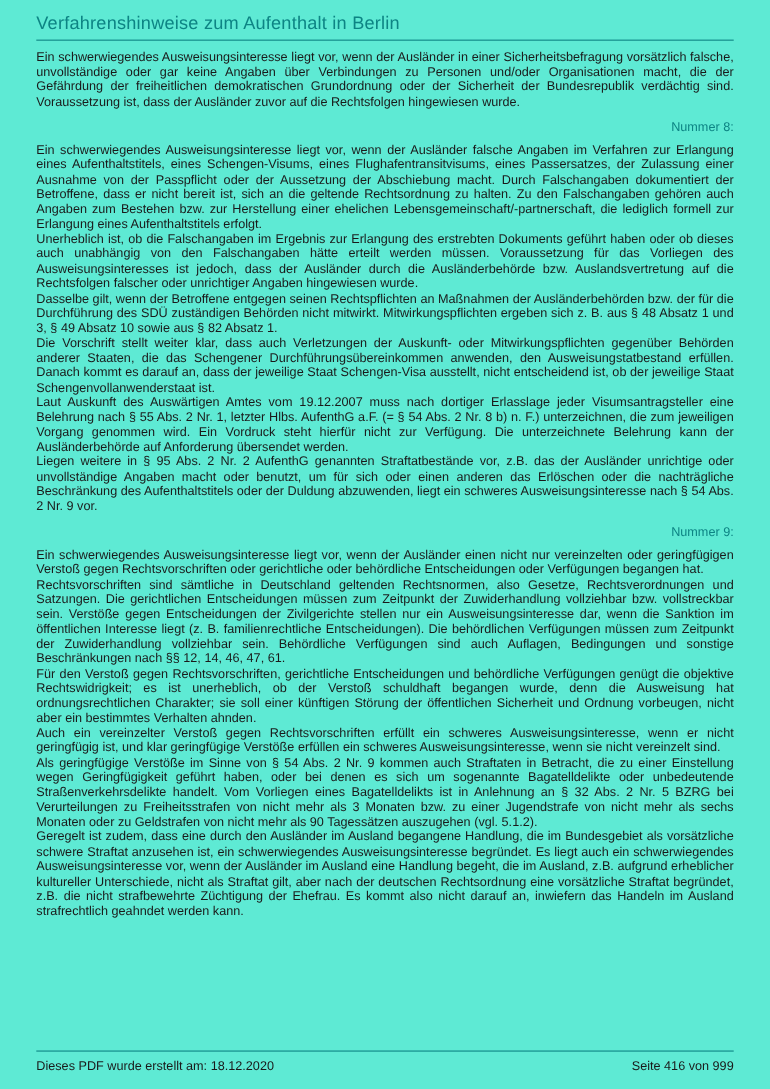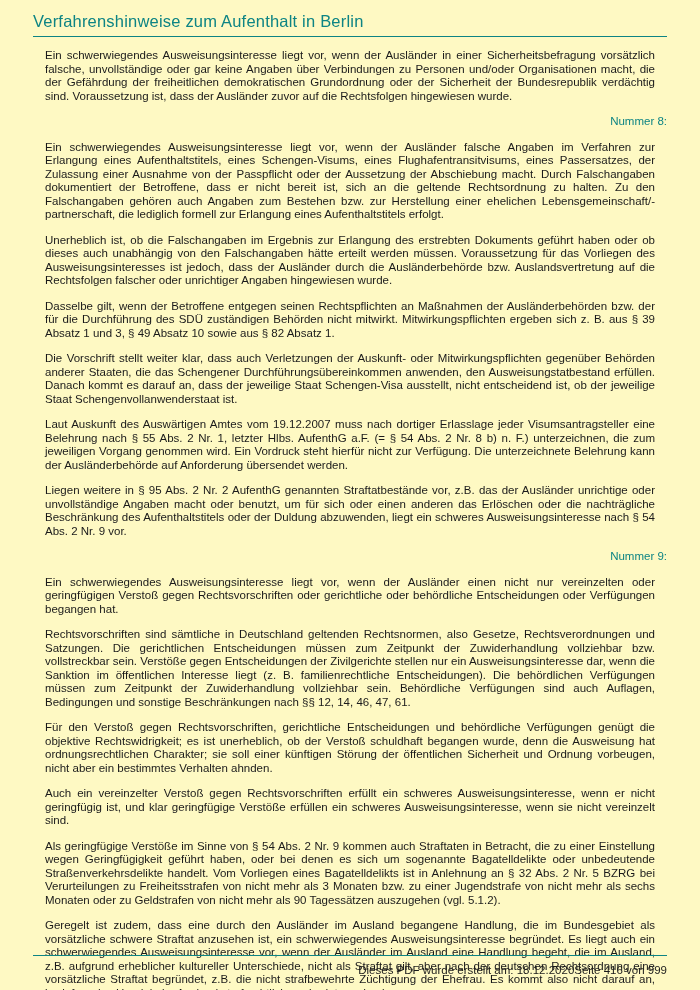--- a/index.html
+++ b/index.html
@@ -8,59 +8,59 @@
     font-family: "Liberation Sans", "DejaVu Sans", sans-serif;
     color: #1a1a1a;
     -webkit-font-smoothing: antialiased;
   }
   .page {
     position: relative;
     width: 700px;
     height: 990px;
     padding: 12px 33px 0 33px;
     overflow: hidden;
-    background: #fef9c3;
+    background: #5eead4;
   }
   h1.doc-title {
     color: var(--accent, #0d8484);
     font-size: 16.5px;
     font-weight: 400;
     letter-spacing: 0.2px;
   }
   .rule {
     height: 1px;
     background: var(--accent, #0d8484);
   }
   .title-rule { margin-top: 5px; }
   main.doc-body {
     margin-top: 9px;
     font-size: 11.5px;
     line-height: 13.5px;
     text-align: justify;
     hyphens: auto;
     -webkit-hyphens: auto;
   }
-  .body-paragraph { margin: 12px; }
+  .body-paragraph { margin: 0; }
   .section-heading {
     color: var(--accent, #0d8484);
     font-size: 11.5px;
     font-weight: 400;
     margin: 10px 0 7px 0;
     text-align: right;
   }
   .run-bold { font-weight: normal; }
   footer.doc-footer {
     position: absolute;
     left: 33px;
     right: 33px;
     bottom: 14px;
   }
   .footer-row {
     display: flex;
-    justify-content: flex-end;
+    justify-content: space-between;
     align-items: baseline;
     font-size: 11.5px;
     margin-top: 8px;
     color: #1a1a1a;
   }
 </style>
 </head>
 <body>
 
 <div class="page">
@@ -68,21 +68,21 @@
   <header>
     <h1 class="doc-title">Verfahrenshinweise zum Aufenthalt in Berlin</h1>
     <div class="rule title-rule"></div>
   </header>
 
   <main class="doc-body">
       <p class="body-paragraph">Ein schwerwiegendes Ausweisungsinteresse liegt vor, wenn der Ausländer in einer Sicherheitsbefragung vorsätzlich falsche, unvollständige oder gar keine Angaben über Verbindungen zu Personen und/oder Organisationen macht, die der Gefährdung der freiheitlichen demokratischen Grundordnung oder der Sicherheit der Bundesrepublik verdächtig sind. Voraussetzung ist, dass der Ausländer zuvor auf die Rechtsfolgen hingewiesen wurde.</p>
       <h2 class="section-heading">Nummer 8:</h2>
       <p class="body-paragraph">Ein schwerwiegendes Ausweisungsinteresse liegt vor, wenn der Ausländer falsche Angaben im Verfahren zur Erlangung eines Aufenthaltstitels, eines Schengen-Visums, eines Flughafentransitvisums, eines Passersatzes, der Zulassung einer Ausnahme von der Passpflicht oder der Aussetzung der Abschiebung macht. Durch Falschangaben dokumentiert der Betroffene, dass er nicht bereit ist, sich an die geltende Rechtsordnung zu halten. Zu den Falschangaben gehören auch Angaben zum Bestehen bzw. zur Herstellung einer ehelichen Lebensgemeinschaft/-partnerschaft, die lediglich formell zur Erlangung eines Aufenthaltstitels erfolgt.</p>
       <p class="body-paragraph">Unerheblich ist, ob die Falschangaben im Ergebnis zur Erlangung des erstrebten Dokuments geführt haben oder ob dieses auch unabhängig von den Falschangaben hätte erteilt werden müssen. Voraussetzung für das Vorliegen des Ausweisungsinteresses ist jedoch, dass der Ausländer durch die Ausländerbehörde bzw. Auslandsvertretung auf die Rechtsfolgen falscher oder unrichtiger Angaben hingewiesen wurde.</p>
-      <p class="body-paragraph">Dasselbe gilt, wenn der Betroffene entgegen seinen Rechtspflichten an Maßnahmen der Ausländerbehörden bzw. der für die Durchführung des SDÜ zuständigen Behörden nicht mitwirkt. Mitwirkungspflichten ergeben sich z. B. aus § 39 Absatz 1 und 3, § 49 Absatz 10 sowie aus § 82 Absatz 1.</p>
+      <p class="body-paragraph">Dasselbe gilt, wenn der Betroffene entgegen seinen Rechtspflichten an Maßnahmen der Ausländerbehörden bzw. der für die Durchführung des SDÜ zuständigen Behörden nicht mitwirkt. Mitwirkungspflichten ergeben sich z. B. aus § 48 Absatz 1 und 3, § 49 Absatz 10 sowie aus § 82 Absatz 1.</p>
       <p class="body-paragraph">Die Vorschrift stellt weiter klar, dass auch Verletzungen der Auskunft- oder Mitwirkungspflichten gegenüber Behörden anderer Staaten, die das Schengener Durchführungsübereinkommen anwenden, den Ausweisungstatbestand erfüllen. Danach kommt es darauf an, dass der jeweilige Staat Schengen-Visa ausstellt, nicht entscheidend ist, ob der jeweilige Staat Schengenvollanwenderstaat ist.</p>
       <p class="body-paragraph">Laut Auskunft des Auswärtigen Amtes vom 19.12.2007 muss nach dortiger Erlasslage jeder Visumsantragsteller eine Belehrung nach § 55 Abs. 2 Nr. 1, letzter Hlbs. AufenthG a.F. (= § 54 Abs. 2 Nr. 8 b) n. F.) unterzeichnen, die zum jeweiligen Vorgang genommen wird. Ein Vordruck steht hierfür nicht zur Verfügung. Die unterzeichnete Belehrung kann der Ausländerbehörde auf Anforderung übersendet werden.</p>
       <p class="body-paragraph">Liegen weitere in § 95 Abs. 2 Nr. 2 AufenthG genannten Straftatbestände vor, z.B. das der Ausländer unrichtige oder unvollständige Angaben macht oder benutzt, um für sich oder einen anderen das Erlöschen oder die nachträgliche Beschränkung des Aufenthaltstitels oder der Duldung abzuwenden, liegt ein schweres Ausweisungsinteresse nach § 54 Abs. 2 Nr. 9 vor.</p>
       <h2 class="section-heading">Nummer 9:</h2>
       <p class="body-paragraph">Ein schwerwiegendes Ausweisungsinteresse liegt vor, wenn der Ausländer einen nicht nur vereinzelten oder geringfügigen Verstoß gegen Rechtsvorschriften oder gerichtliche oder behördliche Entscheidungen oder Verfügungen begangen hat.</p>
       <p class="body-paragraph">Rechtsvorschriften sind sämtliche in Deutschland geltenden Rechtsnormen, also Gesetze, Rechtsverordnungen und Satzungen. Die gerichtlichen Entscheidungen müssen zum Zeitpunkt der Zuwiderhandlung vollziehbar bzw. vollstreckbar sein. Verstöße gegen Entscheidungen der Zivilgerichte stellen nur ein Ausweisungsinteresse dar, wenn die Sanktion im öffentlichen Interesse liegt (z. B. familienrechtliche Entscheidungen). Die behördlichen Verfügungen müssen zum Zeitpunkt der Zuwiderhandlung vollziehbar sein. Behördliche Verfügungen sind auch Auflagen, Bedingungen und sonstige Beschränkungen nach §§ 12, 14, 46, 47, 61.</p>
       <p class="body-paragraph">Für den Verstoß gegen Rechtsvorschriften, gerichtliche Entscheidungen und behördliche Verfügungen genügt die objektive Rechtswidrigkeit; es ist unerheblich, ob der Verstoß schuldhaft begangen wurde, denn die Ausweisung hat ordnungsrechtlichen Charakter; sie soll einer künftigen Störung der öffentlichen Sicherheit und Ordnung vorbeugen, nicht aber ein bestimmtes Verhalten ahnden.</p>
       <p class="body-paragraph">Auch ein vereinzelter Verstoß gegen Rechtsvorschriften erfüllt ein schweres Ausweisungsinteresse, wenn er nicht geringfügig ist, und klar geringfügige Verstöße erfüllen ein schweres Ausweisungsinteresse, wenn sie nicht vereinzelt sind.</p>
       <p class="body-paragraph"><span>Als geringfügige Verstöße im Sinne von § 54 Abs. 2 Nr. 9 kommen auch Straftaten in Betracht, die zu einer Einstellung wegen Geringfügigkeit geführt haben, oder bei denen es sich um sogenannte Bagatelldelikte oder unbedeutende Straßenverkehrsdelikte handelt. Vom Vorliegen eines Bagatelldelikts ist in Anlehnung an § 32 Abs. 2 Nr. 5 BZRG bei Verurteilungen zu Freiheitsstrafen von nicht mehr als 3 Monaten bzw. zu einer Jugendstrafe von nicht mehr als sechs Monaten oder zu Geldstrafen von nicht mehr als 90 Tagessätzen auszugehen (vgl. </span><span class="run-bold">5.1.2</span><span>).</span></p>
       <p class="body-paragraph">Geregelt ist zudem, dass eine durch den Ausländer im Ausland begangene Handlung, die im Bundesgebiet als vorsätzliche schwere Straftat anzusehen ist, ein schwerwiegendes Ausweisungsinteresse begründet. Es liegt auch ein schwerwiegendes Ausweisungsinteresse vor, wenn der Ausländer im Ausland eine Handlung begeht, die im Ausland, z.B. aufgrund erheblicher kultureller Unterschiede, nicht als Straftat gilt, aber nach der deutschen Rechtsordnung eine vorsätzliche Straftat begründet, z.B. die nicht strafbewehrte Züchtigung der Ehefrau. Es kommt also nicht darauf an, inwiefern das Handeln im Ausland strafrechtlich geahndet werden kann.</p>

